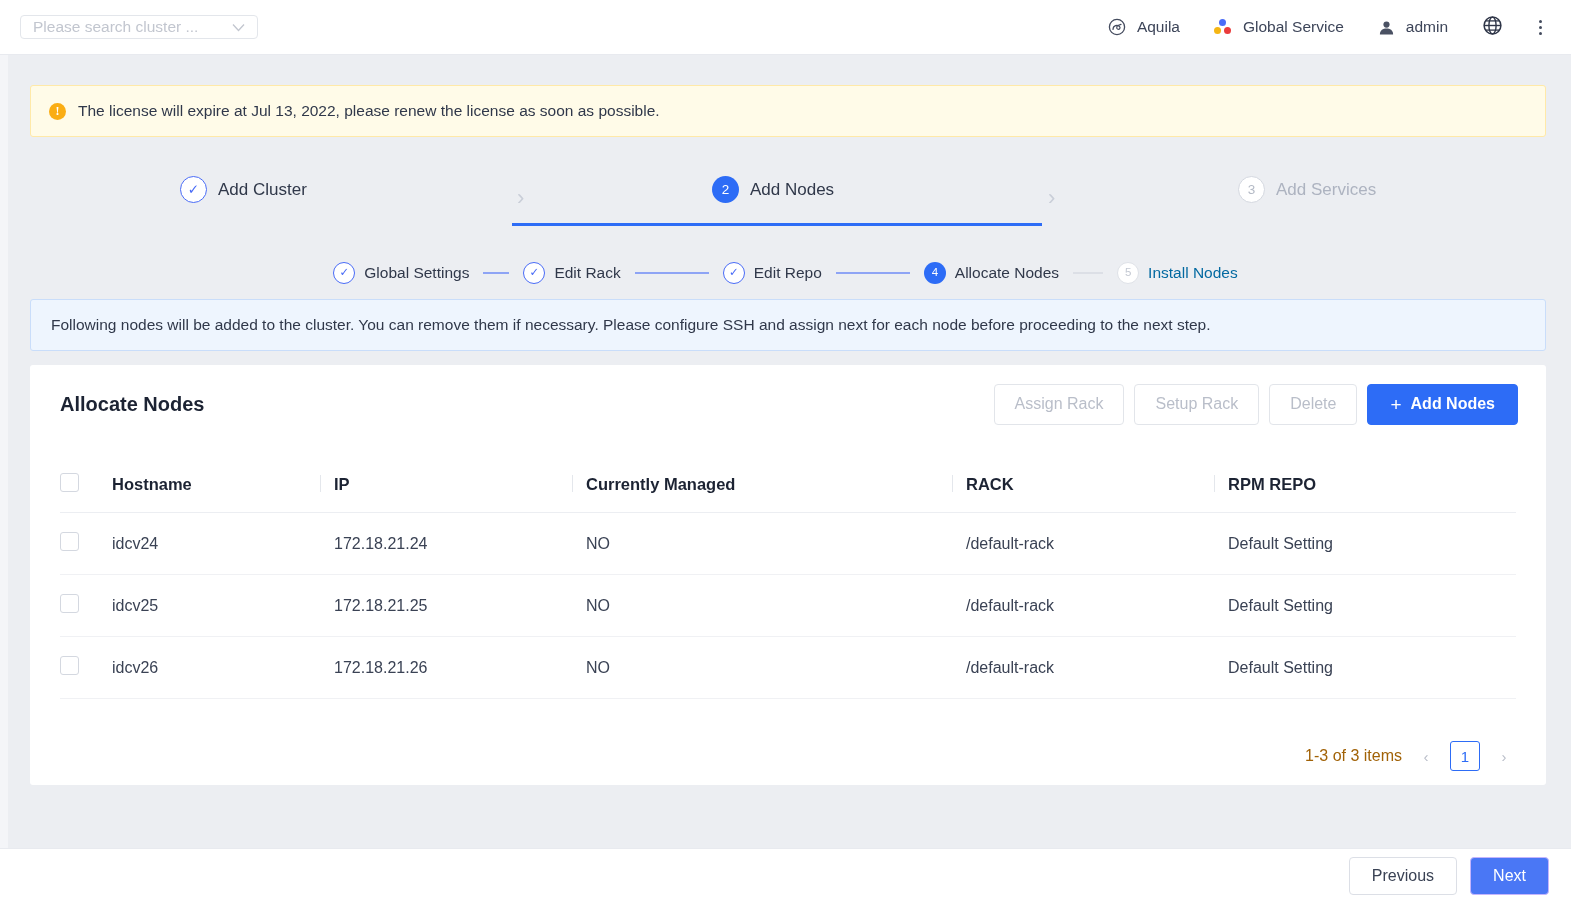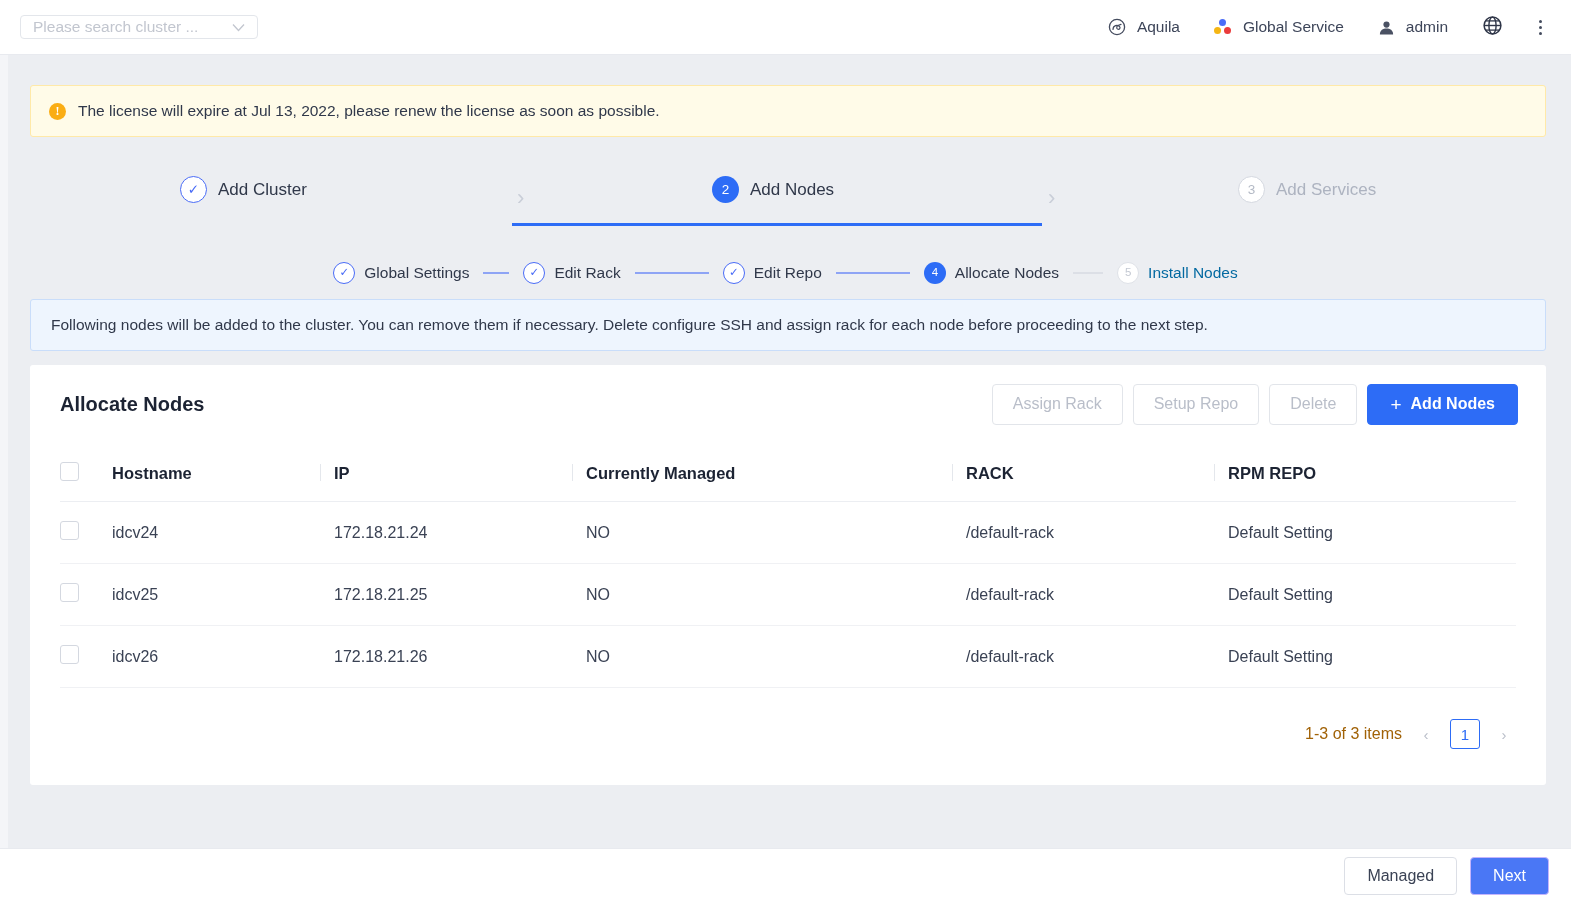--- a/index.html
+++ b/index.html
@@ -143,21 +143,21 @@
   .btn {
     height: 41px; border-radius: 4px; font-size: 16px;
     display: flex; align-items: center; justify-content: center;
     padding: 0 20px; white-space: nowrap;
   }
   .btn.ghost-dis { border: 1px solid #e2e5ea; background: #fff; color: #b9bec9; }
   .btn.primary { background: #2d6cf6; color: #fff; border: 1px solid #2d6cf6; font-weight: bold; gap: 9px; padding: 0 22px; }
   .plus { font-size: 19px; line-height: 1; font-weight: normal; }
 
   
-  .tbl { margin: 5px 30px; border-collapse: collapse; width: calc(100% - 60px); }
+  .tbl { margin: 16px 30px; border-collapse: collapse; width: calc(100% - 60px); }
   .tbl th, .tbl td { text-align: left; }
   .tbl thead th {
     font-size: 16.5px; font-weight: bold; color: #1c2333;
     padding: 14px 0 16px 0; border-bottom: 1px solid #eceef2;
     position: relative;
   }
   .tbl thead th.sepline::before {
     content: ""; position: absolute; left: -14px; top: 16px;
     width: 1px; height: 17px; background: #e4e7ec;
   }
@@ -320,29 +320,29 @@
     </div>
     <div class="conn grey" style="width:30px; margin:0 14px;"></div>
 
     <div class="sub todo">
       <span class="c todo">5</span>
       <span class="t">Install Nodes</span>
     </div>
   </div>
 
   <div class="infobar">
-    <span>Following nodes will be added to the cluster. You can remove them if necessary. Delete configure SSH and assign rack for each node before proceeding to the next step.</span>
+    <span>Following nodes will be added to the cluster. You can remove them if necessary. Please configure SSH and assign next for each node before proceeding to the next step.</span>
   </div>
 
   <div class="card">
     <div class="card-head">
       <div class="card-title">Allocate Nodes</div>
       <div class="head-btns">
         <div class="btn ghost-dis">Assign Rack</div>
-        <div class="btn ghost-dis">Setup Repo</div>
+        <div class="btn ghost-dis">Setup Rack</div>
         <div class="btn ghost-dis">Delete</div>
         <div class="btn primary">
           <span class="plus">+</span>
           <span>Add Nodes</span>
         </div>
       </div>
     </div>
 
     <table class="tbl">
       <thead>
@@ -388,15 +388,15 @@
     <div class="pager">
       <span class="pg-txt">1-3 of 3 items</span>
       <span class="pg-arrow">‹</span>
       <span class="pg-num">1</span>
       <span class="pg-arrow">›</span>
     </div>
   </div>
 </div>
 
 <div class="footer">
-  <div class="fbtn sec">Managed</div>
+  <div class="fbtn sec">Previous</div>
   <div class="fbtn pri">Next</div>
 </div>
 
 </body></html>

